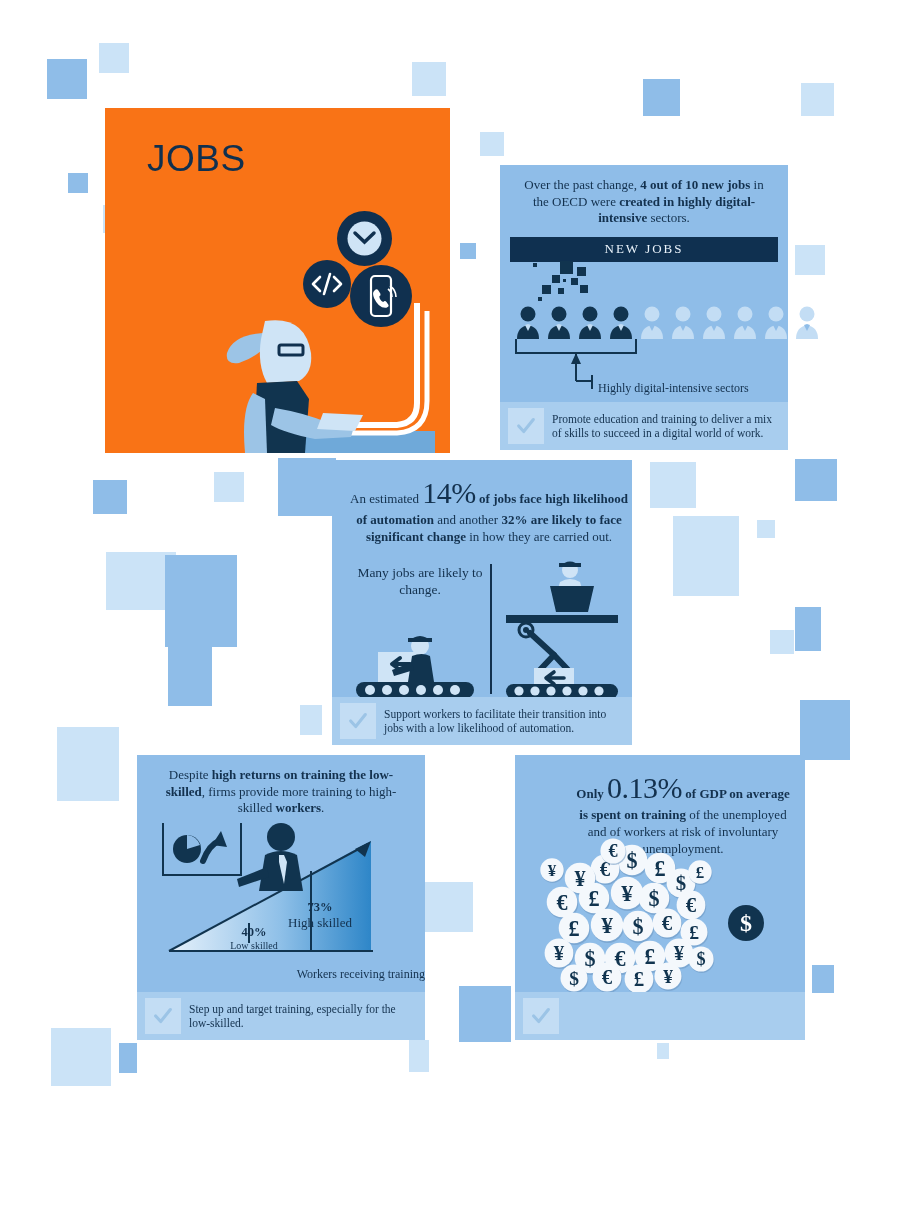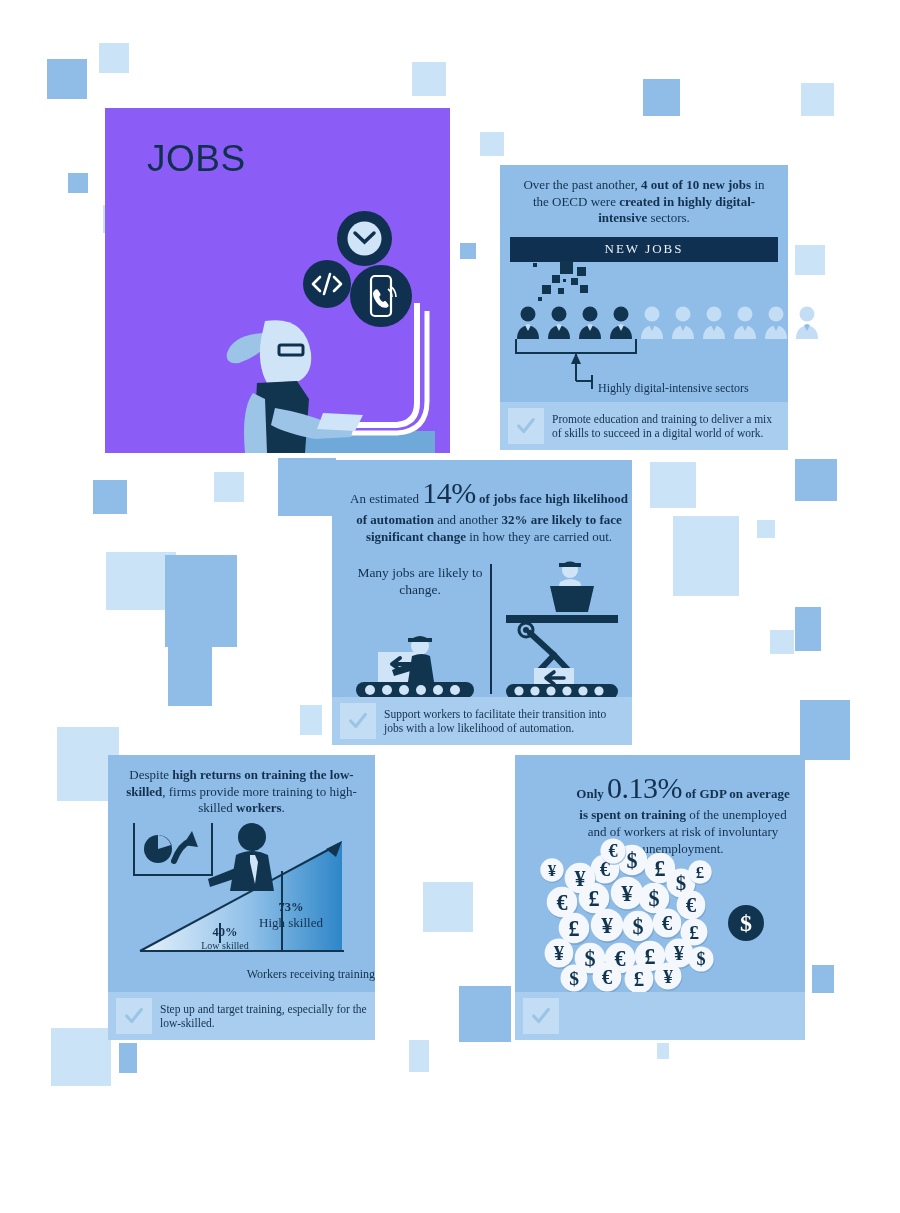--- a/index.html
+++ b/index.html
@@ -14,21 +14,21 @@
   
   .sq { position:absolute; }
 
   
   .panel { position:absolute; }
   .panel-lt { background:#8fbde8; }
 
   .hero {
     position:absolute;
     left:105px; top:108px; width:345px; height:345px;
-    background:#8b5cf6;
+    background:#f97316;
   }
   .hero-title {
     position:absolute; left:42px; top:30px;
     font-family:"Liberation Sans", sans-serif;
     font-size:37px; color:#10304f; letter-spacing:.5px;
   }
 
   .ptext {
     text-align:center;
     color:#13314e;
@@ -152,21 +152,21 @@
     <rect x="21" y="11" width="20" height="40" rx="4" fill="none" stroke="#ffffff" stroke-width="2.2"></rect>
     <path d="M27 30 q3 -4 5 -1 l2 3 q1 2 -1 3 q0 4 4 6 q2 -2 3.5 0 l2 3 q1 2 -2 3 q-8 1 -13 -10 q-2 -5 -0.5 -7z" fill="#ffffff" transform="translate(-2,-2) scale(0.95)"></path>
     <path d="M38 24 q4 3 4 8" stroke="#ffffff" stroke-width="1.6" fill="none"></path>
     <path d="M40 21 q6 4 6 11" stroke="#ffffff" stroke-width="1.6" fill="none"></path>
   </svg>
 </div>
 
 <div class="panel panel-lt" style="left:500px; top:165px; width:288px; height:285px;">
 
   <div class="ptext" style="padding:12px 16px 8px 16px; font-size:13px;">
-    <span>Over the past another, </span><b>4 out of 10 new jobs</b><span> in the OECD were </span><b>created in highly digital-intensive</b><span> sectors.</span>
+    <span>Over the past change, </span><b>4 out of 10 new jobs</b><span> in the OECD were </span><b>created in highly digital-intensive</b><span> sectors.</span>
   </div>
 
   <div class="banner" style="margin:2px 10px 12px 10px;">NEW JOBS</div>
 
   <svg style="position:absolute;left:30px;top:94px;width:80px;height:44px" viewBox="0 0 80 44">
     <rect x="30" y="2" width="13" height="13" fill="#11344f"></rect>
     <rect x="47" y="8" width="9" height="9" fill="#11344f"></rect>
     <rect x="41" y="19" width="7" height="7" fill="#11344f"></rect>
     <rect x="22" y="16" width="8" height="8" fill="#11344f"></rect>
     <rect x="12" y="26" width="9" height="9" fill="#11344f"></rect>
@@ -311,21 +311,21 @@
   <div class="rec">
     <div class="rec-check">
       <svg viewBox="0 0 24 24">
           <path d="M4 12 L9.5 18 L20 5" stroke="#9cc4e6" stroke-width="3.4" fill="none" stroke-linecap="round" stroke-linejoin="round"></path>
         </svg>
     </div>
     <div class="rec-text">Support workers to facilitate their transition into jobs with a low likelihood of automation.</div>
   </div>
 </div>
 
-<div class="panel panel-lt" style="left:108px; top:755px; width:267px; height:285px;">
+<div class="panel panel-lt" style="left:137px; top:755px; width:288px; height:285px;">
 
   <div class="ptext" style="padding:12px 16px 4px 16px; font-size:13px;">
     <span>Despite </span><b>high returns on training the low-skilled</b><span>, firms provide more training to high-skilled </span><b>workers</b><span>.</span>
   </div>
 
   <svg style="position:absolute;left:22px;top:68px;width:248px;height:150px" viewBox="0 0 248 150">
     <defs>
       <linearGradient id="rampGrad" x1="0" y1="0" x2="1" y2="0">
         <stop offset="0%" stop-color="#e6f1fb"></stop>
         <stop offset="55%" stop-color="#8fc0e8"></stop>

